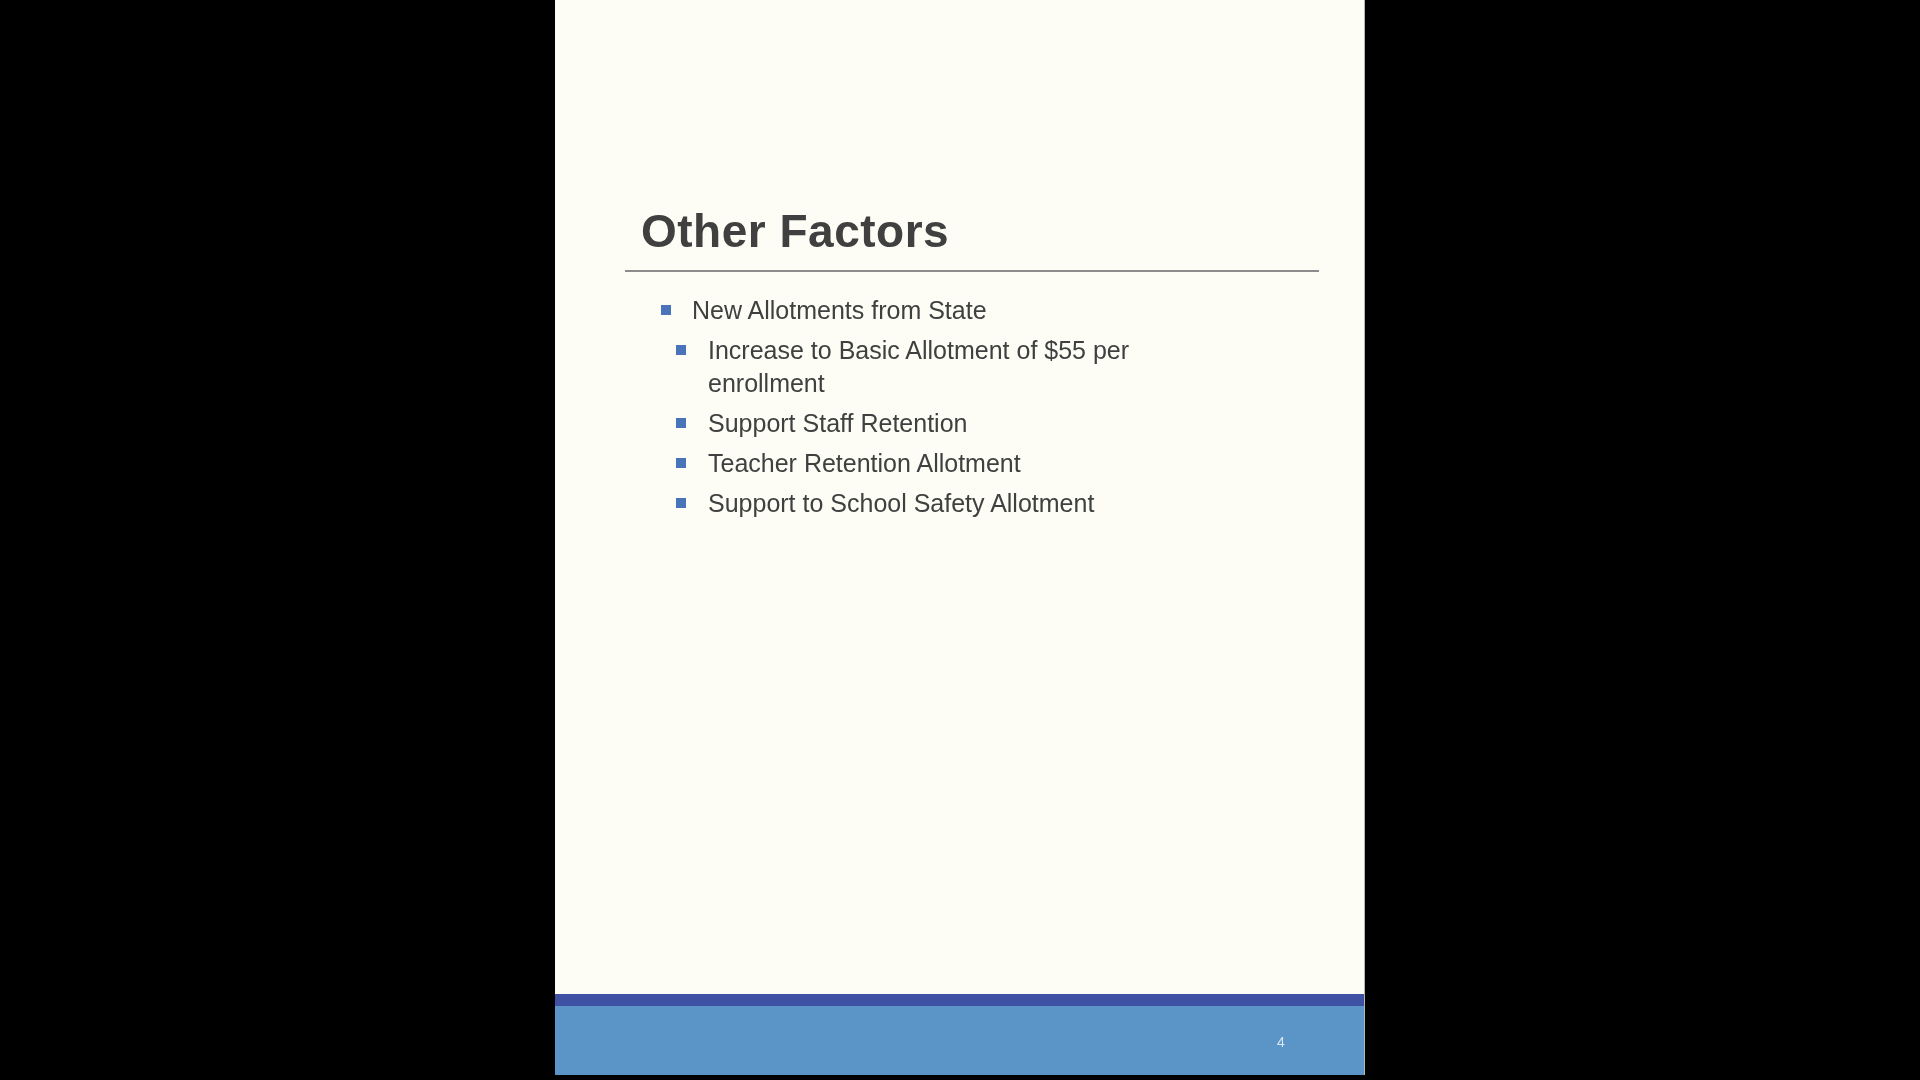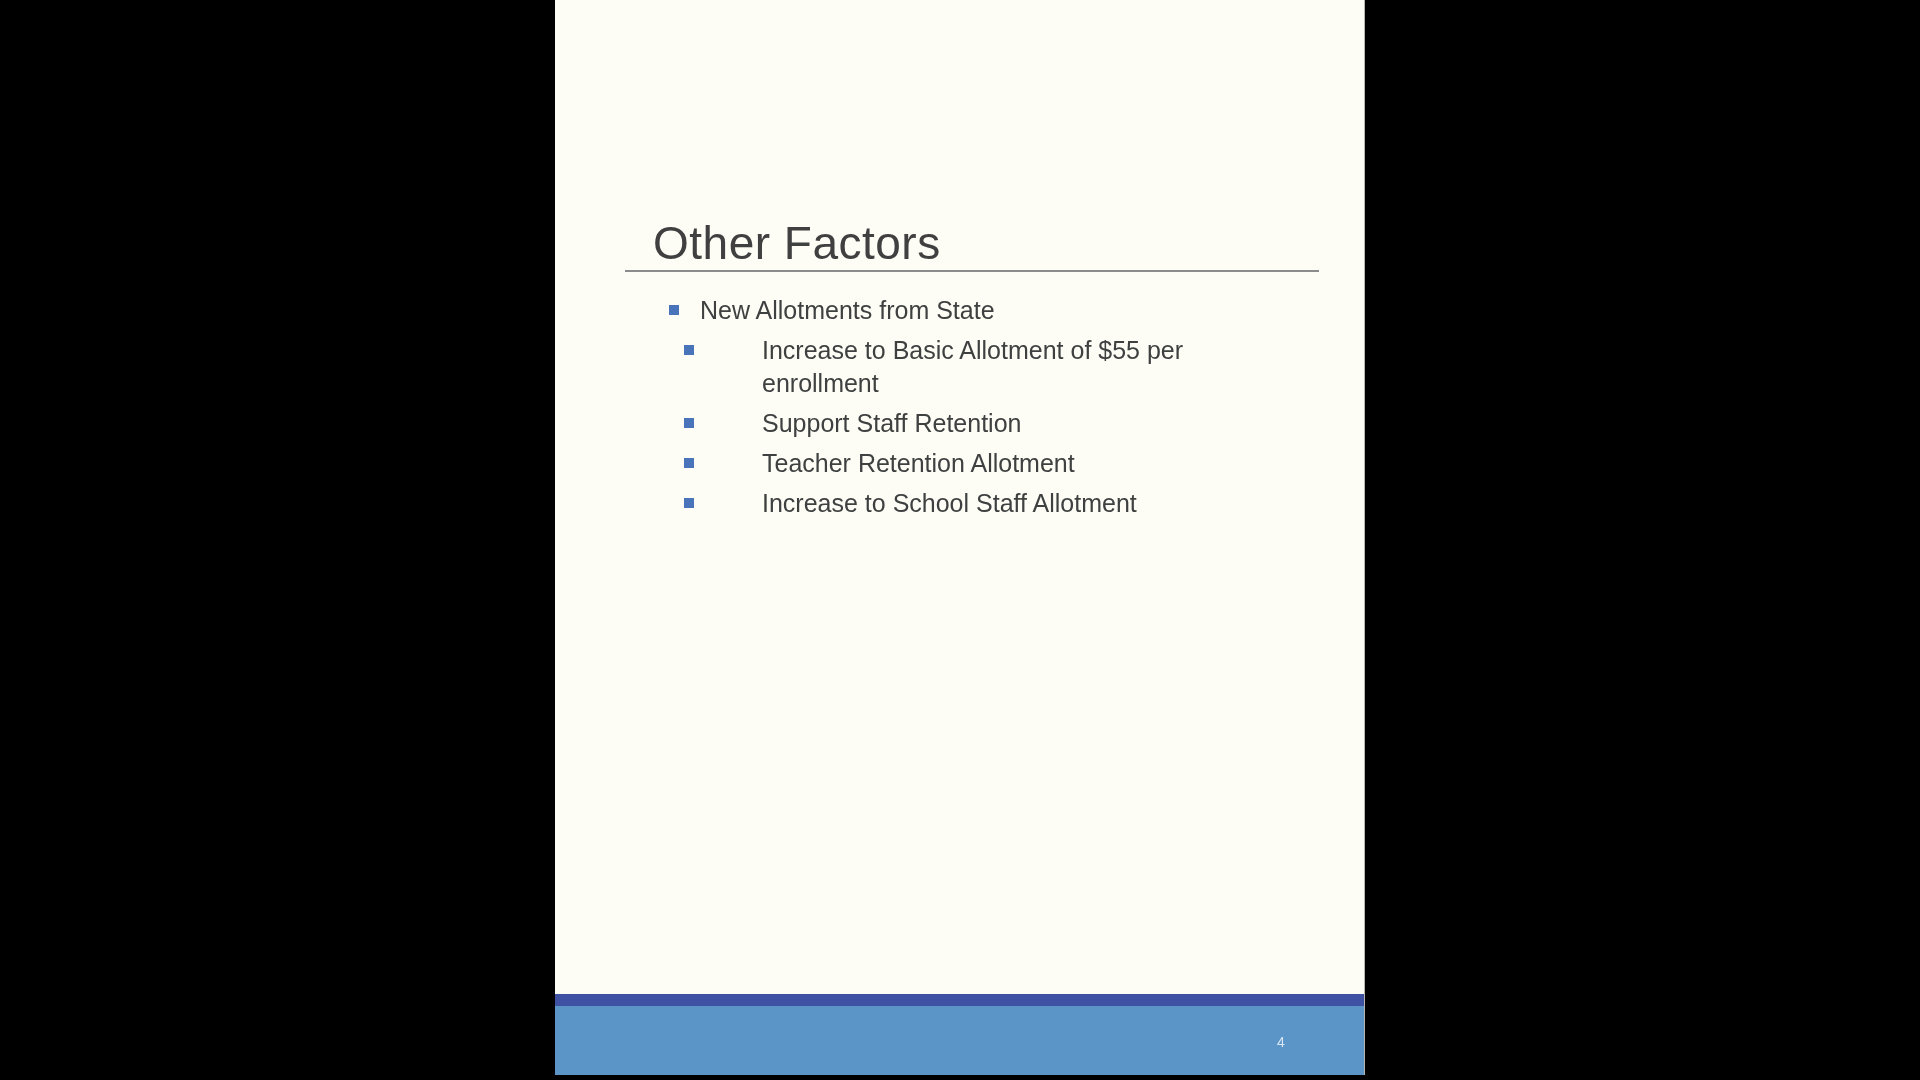--- a/index.html
+++ b/index.html
@@ -23,38 +23,38 @@
     top: 0;
     width: 809px;
     height: 1075px;
     background: var(--slide-bg, #fdfdf6);
     border-right: 1px solid #b5b5ae;
   }
   .slide-title {
     position: absolute;
     left: 82px;
     top: 200px;
-    margin: 16px;
+    margin: 4px;
     font-size: 46px;
-    font-weight: 400;
+    font-weight: 700;
     letter-spacing: 0.5px;
     color: var(--title-color, #404040);
     white-space: nowrap;
   }
   .title-rule {
     position: absolute;
     left: 70px;
     top: 270px;
     width: 694px;
     height: 2px;
     background: var(--rule-color, #8c8c8c);
   }
   .bullet-list {
     position: absolute;
-    left: 12px;
+    left: 4px;
     top: 294px;
     width: 100%;
     margin: 0;
     padding: 0;
     list-style: none;
   }
   .bullet-item {
     display: flex;
     align-items: flex-start;
     margin: 0 0 7px 0;
@@ -64,21 +64,21 @@
   }
   .bullet-item .sq {
     flex: 0 0 auto;
     width: 10px;
     height: 10px;
     margin-top: 11px;
     background: var(--marker-color, #4a74ba);
   }
   .bullet-item.l1 { padding-left: 102px; }
   .bullet-item.l1 .sq { margin-right: 21px; }
-  .bullet-item.l2 { padding-left: 117px; gap: 46px; }
+  .bullet-item.l2 { padding-left: 117px; }
   .bullet-item.l2 .sq { margin-right: 22px; }
   .bullet-item .txt { white-space: nowrap; }
   .bullet-item .txt div { white-space: nowrap; }
   .footer-line {
     position: absolute;
     left: 0;
     top: 994px;
     width: 100%;
     height: 12px;
     background: var(--footer-line, #3f51a3);
@@ -131,21 +131,21 @@
         </li>
         <li class="bullet-item l2">
           <span class="sq"></span>
           <div class="txt">
             <div>Teacher Retention Allotment</div>
           </div>
         </li>
         <li class="bullet-item l2">
           <span class="sq"></span>
           <div class="txt">
-            <div>Increase to School Staff Allotment</div>
+            <div>Support to School Safety Allotment</div>
           </div>
         </li>
       </ul>
 
     <div class="footer-line"></div>
 
     <div class="footer-band">
       <span class="page-number">4</span>
     </div>
 

